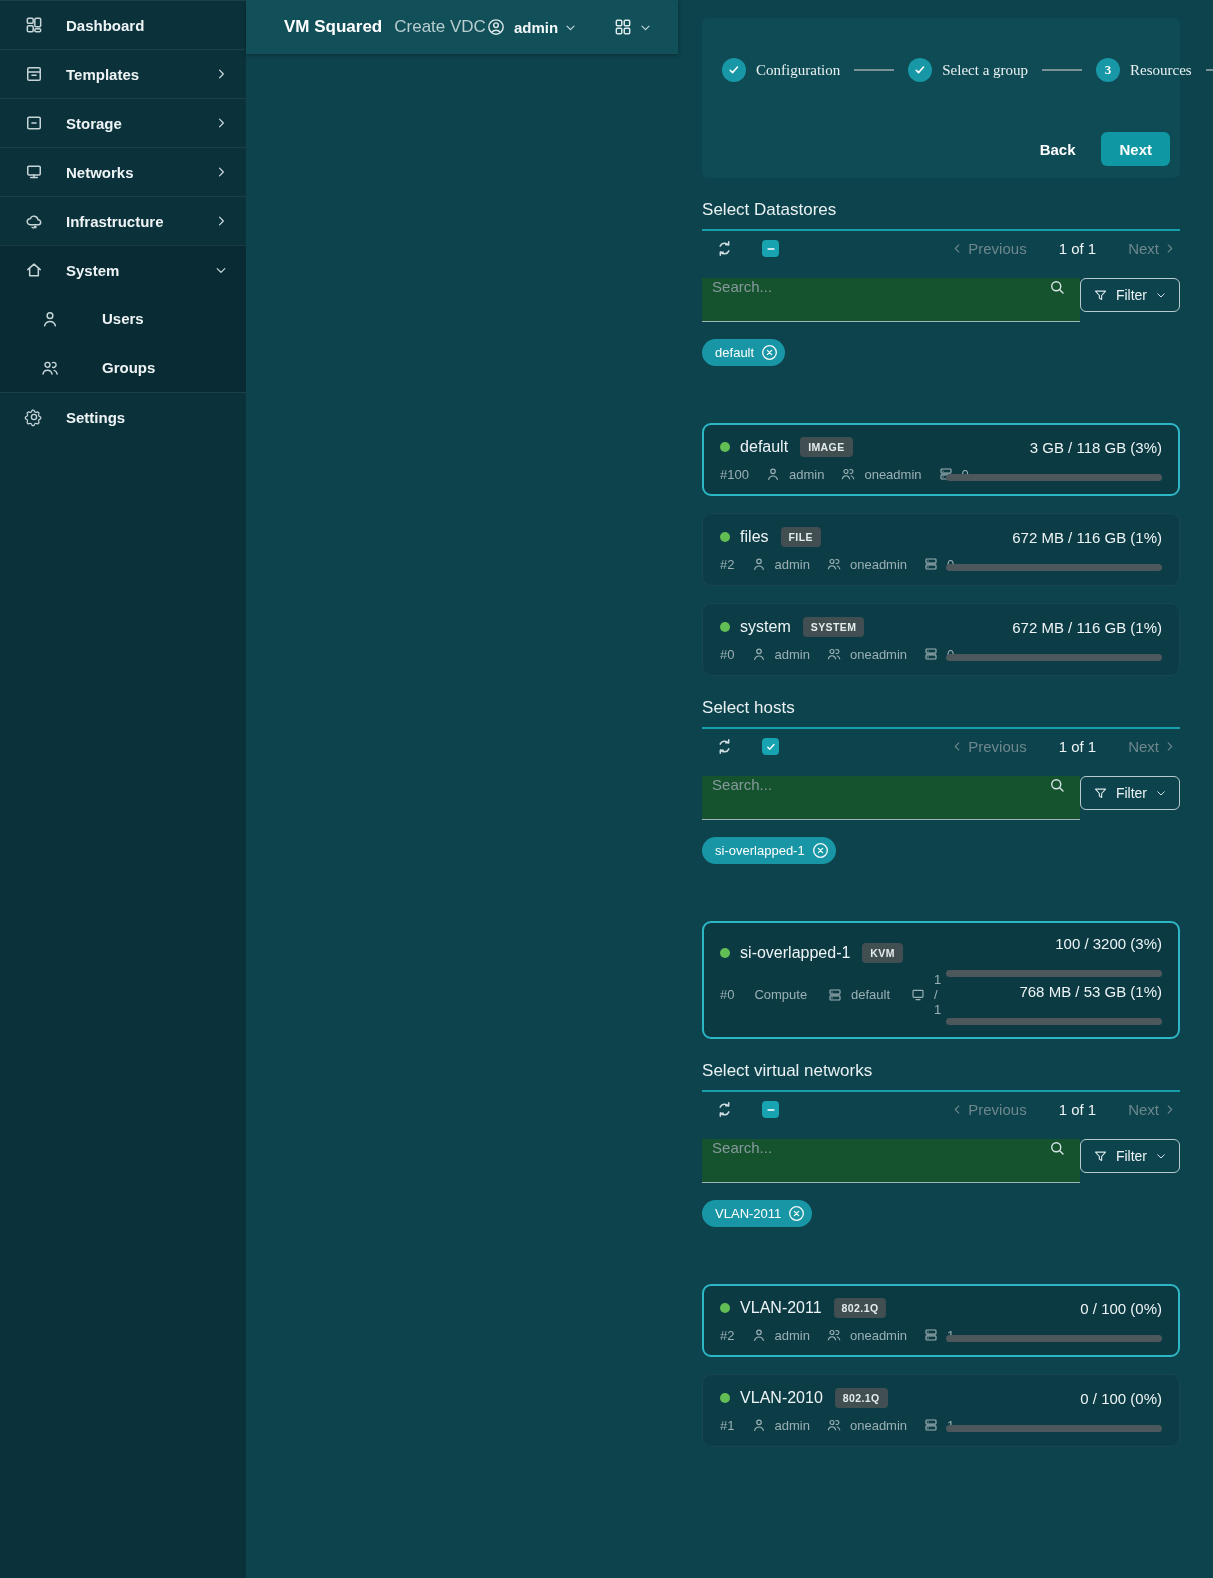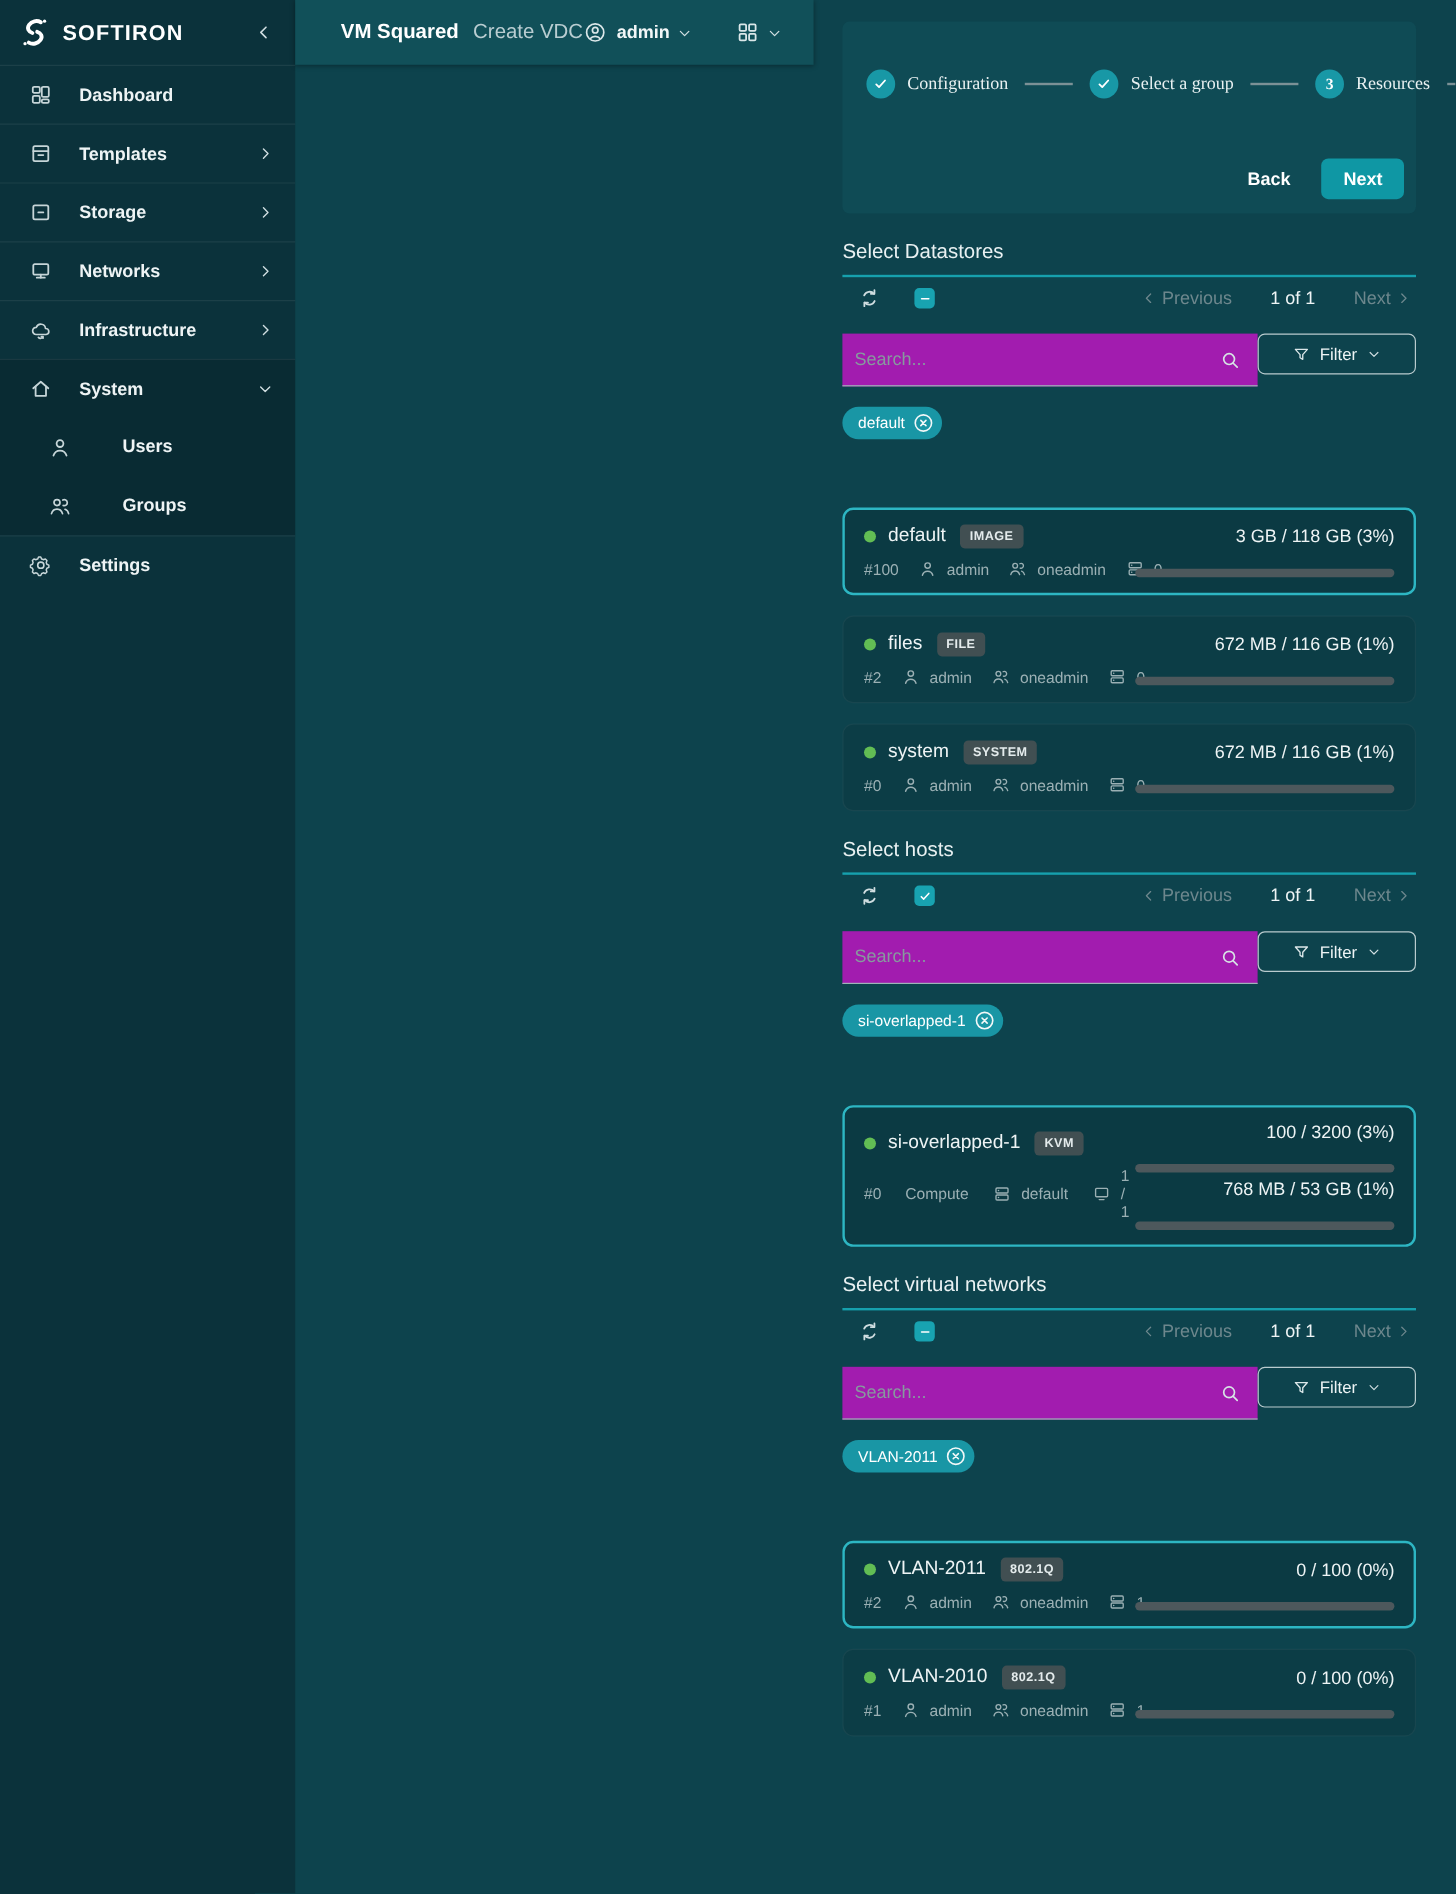--- a/index.html
+++ b/index.html
@@ -95,31 +95,31 @@
   }
   .checkbox svg { width:12px; height:12px; color:#ffffff; }
   .pagination { margin-left:auto; display:flex; align-items:center; font-size:15px; }
   .page-btn { display:flex; align-items:center; color:#6d878d; cursor:default; }
   .page-btn svg { width:13px; height:13px; }
   .page-btn .pl { margin:0 4px; }
   .page-indicator { color:#eef4f5; margin:0 28px; font-weight:500; }
 
   .search-row { margin-top:20px; display:flex; align-items:flex-start; }
   .search-box {
-    width:516px; height:44px; background:#a21caf; display:flex; align-items:center;
+    width:516px; height:44px; background:#14532d; display:flex; align-items:flex-start;
     border-bottom:1px solid #9fb4b8; padding:0 14px 0 10px;
   }
   .search-input {
     flex:1; background:transparent; border:none; outline:none; color:#e9f1f2;
     font-size:15px; font-family:inherit;
   }
   .search-input::placeholder { color:#87999e; }
   .search-icon { width:18px; height:18px; color:#d7e3e5; }
   .filter-btn {
-    margin-left:auto; height:34px; padding:0 28px; display:flex; align-items:center;
+    margin-left:auto; height:34px; padding:0 12px; display:flex; align-items:center;
     border:1px solid #b9cbce; border-radius:6px; background:transparent; color:#eef4f5;
     font-size:14px; font-weight:500; font-family:inherit; cursor:pointer;
   }
   .filter-btn .ficon { width:15px; height:15px; margin-right:8px; color:#dbe7e9; }
   .filter-btn .fchev { width:12px; height:12px; margin-left:8px; color:#cfdde0; }
 
   .chip-row { margin-top:17px; }
   .chip {
     display:inline-flex; align-items:center; height:27px; padding:0 6px 0 13px;
     background:#1996a5; border-radius:14px; font-size:13px; color:#ffffff; cursor:default;
@@ -264,29 +264,20 @@
     <g id="i-monitor" fill="none" stroke="currentColor" stroke-width="1.7" stroke-linecap="round">
         <rect x="4.5" y="5" width="15" height="10.5" rx="1.3"></rect>
         <path d="M9 19h6"></path>
       </g>
   </defs>
 </svg>
 
 <div class="app">
 
   <aside class="sidebar">
-    <div class="logo-row">
-      <svg class="logo-mark" viewBox="0 0 24 24">
-          <use href="#i-logo"></use>
-        </svg>
-      <span class="brand">SOFTIRON</span>
-      <svg class="collapse" viewBox="0 0 24 24">
-          <use href="#i-chevl"></use>
-        </svg>
-    </div>
     <nav class="nav">
       <div class="nav-item">
         <svg class="nicon" viewBox="0 0 24 24">
             <use href="#i-dashboard"></use>
           </svg>
         <span class="nlabel">Dashboard</span>
       </div>
       <div class="nav-item">
         <svg class="nicon" viewBox="0 0 24 24">
             <use href="#i-templates"></use>

